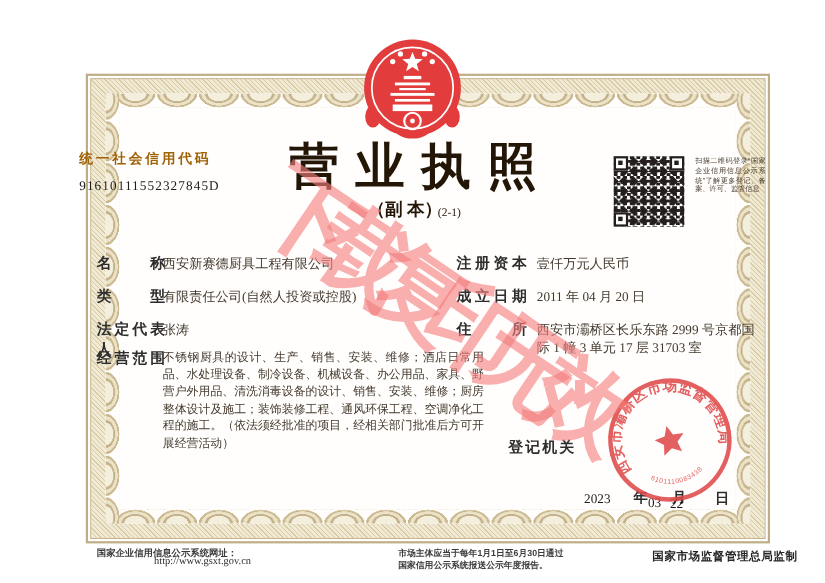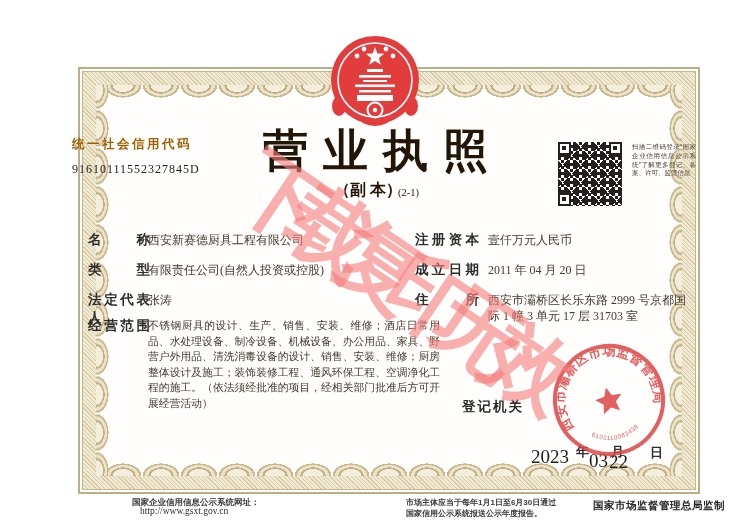--- a/index.html
+++ b/index.html
@@ -55,36 +55,36 @@
           font-size:13.5px;font-weight:700;color:#2d2d2d;}
   .lab-left{left:88px;width:62px;}
   .lab-right{left:415px;width:64px;}
   .val{font-size:12px;color:#44392e;font-family:"Liberation Serif",serif;}
   .v-left{left:148px;width:300px;}
   .v-right{left:488px;width:208px;}
   .scope{font-size:10.8px;line-height:15.5px;width:292px;text-align:justify;}
 
   
   .registrar{left:462px;top:398px;width:60px;}
-  .date-num{font-size:19px;color:#1d1d1d;font-family:"Liberation Serif",serif;}
+  .date-num{font-size:12px;color:#1d1d1d;font-family:"Liberation Serif",serif;}
   .date-cn{font-size:13px;font-weight:700;color:#2d2d2d;}
 
   
   .seal{left:551px;top:342px;transform:rotate(-14deg);opacity:.85;z-index:5;}
 
   
   .emblem{left:317px;top:34px;z-index:4;}
 
   
   .watermark{left:170px;top:228px;width:450px;height:96px;line-height:96px;text-align:center;
     font-size:86px;font-weight:700;letter-spacing:-26px;white-space:nowrap;color:rgba(243,126,126,.62);
     transform:rotate(34deg);z-index:6;pointer-events:none;font-family:"Liberation Serif",serif;}
 
   
-  .foot{font-size:8.5px;color:#3a3a3a;margin-left:44px;}
+  .foot{font-size:8.5px;color:#3a3a3a;}
   .f-site-label{left:88px;top:497px;font-weight:600;}
   .f-site-url{left:140px;top:506px;font-size:9.5px;color:#2c2c2c;font-family:"Liberation Serif",serif;}
   .f-notice{left:362px;top:498px;width:170px;line-height:10.5px;font-weight:600;font-size:8px;}
   .f-issuer{left:593px;top:499px;font-size:10.5px;font-weight:700;letter-spacing:.5px;color:#262626;}
 </style>
 </head>
 <body>
 
 <div class="page">
 

